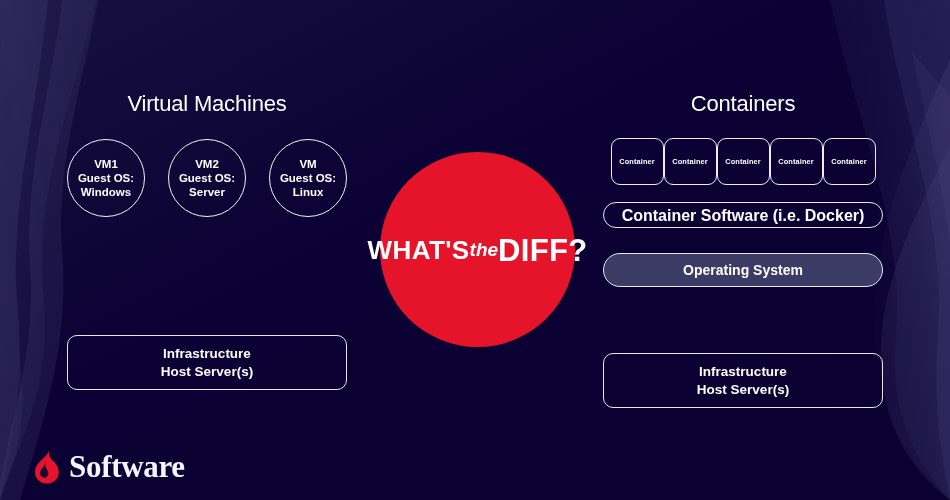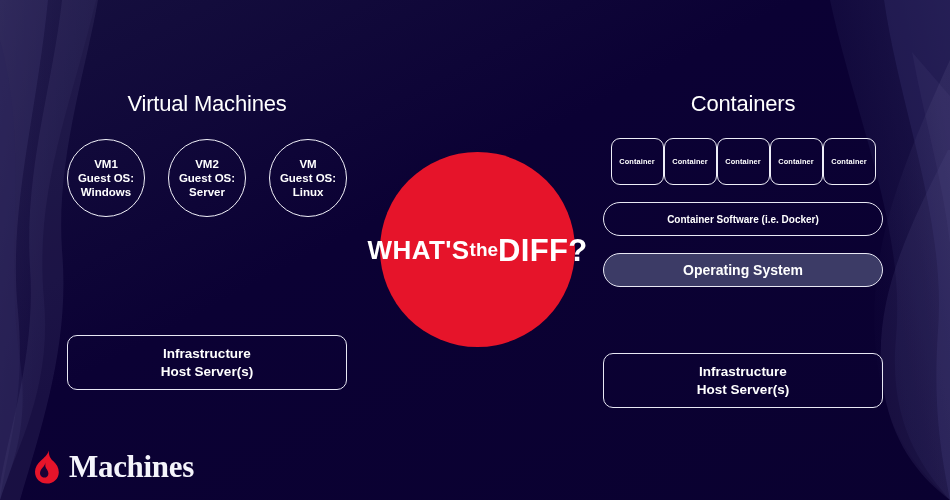--- a/index.html
+++ b/index.html
@@ -85,22 +85,23 @@
 
   #bar-hypervisor {
     left: 67px; top: 236px; width: 280px; height: 34px;
     font-size: 13.5px;
   }
   #bar-vm-infra {
     left: 67px; top: 287px; width: 280px; height: 55px;
     font-size: 13.5px;
   }
   #bar-container-software {
-    left: 603px; top: 202px; width: 280px; height: 34px;
-    font-size: 10px;
+    left: 603px; top: 202px; width: 280px; height: 26px;
+    font-size: 16px;
+    justify-content: flex-end;
   }
   #bar-operating-system {
     left: 603px; top: 253px; width: 280px; height: 34px;
     font-size: 14px;
   }
   #bar-ct-infra {
     left: 603px; top: 305px; width: 280px; height: 55px;
     font-size: 13.5px;
   }
 
@@ -145,20 +146,21 @@
     text-align: center;
   }
   #diff-line1 {
     font-size: 26px;
     font-weight: bold;
     letter-spacing: 0.4px;
     line-height: 1;
   }
   #diff-line2 {
     font-size: 19px;
+    font-style: italic;
     font-weight: bold;
     line-height: 1.25;
     margin-top: 1px;
   }
   #diff-line3 {
     font-size: 31px;
     font-weight: bold;
     letter-spacing: 0.3px;
     line-height: 1;
     margin-top: 2px;
@@ -293,16 +295,16 @@
 
   <div id="logo">
     <svg id="logo-flame" viewBox="0 0 26 34">
       <path d="M14.8 0.4 C13.4 5.2 10.0 7.6 7.0 10.4 C3.4 13.8 1.0 17.4 1.0 21.8
                C1.0 28.4 6.0 33.6 12.8 33.6 C19.6 33.6 24.8 28.6 24.8 22.2
                C24.8 17.6 22.6 14.2 19.2 11.0 C16.6 8.6 14.6 5.8 14.8 0.4 Z" fill="#e6142a"></path>
       <path d="M11.6 12.4 C10.8 16.2 7.2 18.0 6.2 21.8 C5.4 25.0 7.4 27.6 10.2 27.6
                C12.6 27.6 14.4 25.8 14.4 23.4 C14.4 20.6 12.0 19.0 11.4 16.6
                C11.2 15.4 11.3 13.8 11.6 12.4 Z" fill="#0a0136" opacity="0.92"></path>
     </svg>
-    <div id="logo-text">Machines</div>
+    <div id="logo-text">Software</div>
   </div>
 
 </div>
 
 </body></html>

